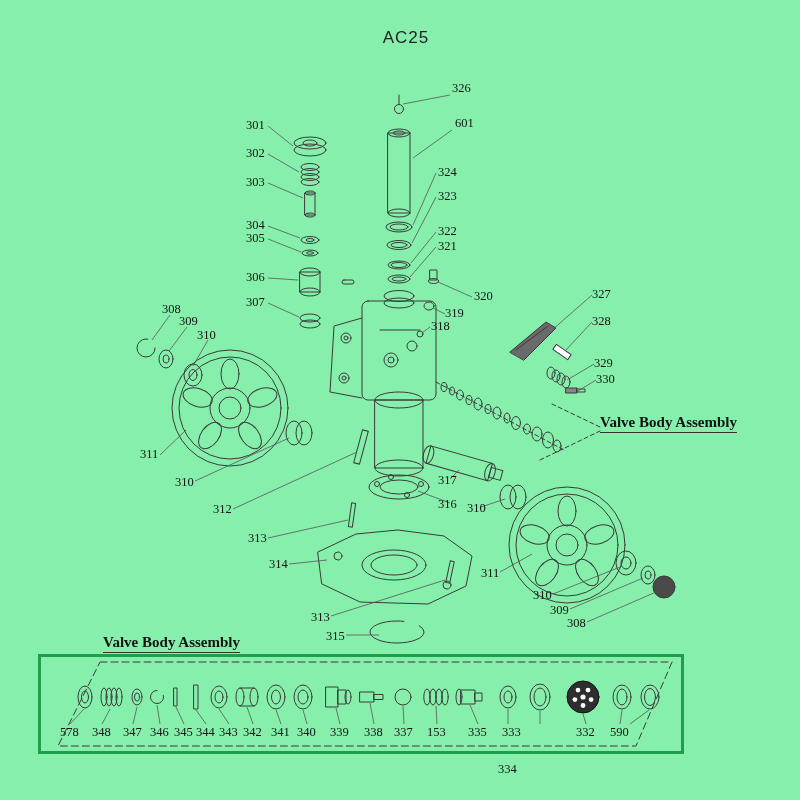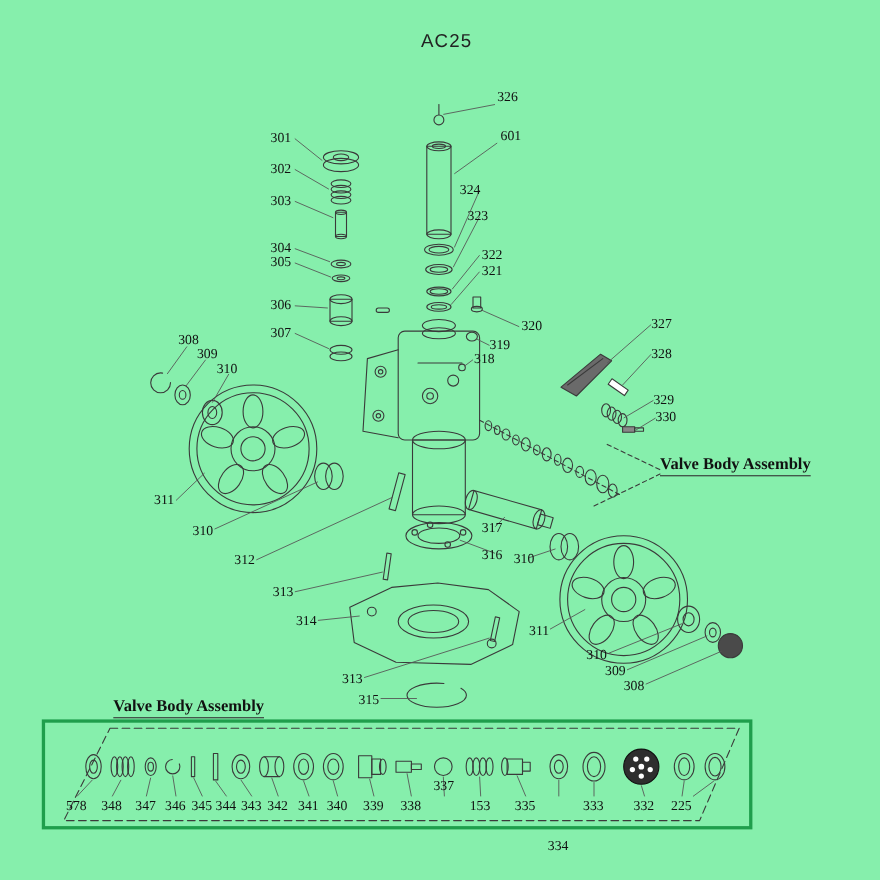--- a/index.html
+++ b/index.html
@@ -306,22 +306,22 @@
 
   <div class="co" style="left:452px;top:82px">326</div>
   <div class="co" style="left:455px;top:117px">601</div>
   <div class="co" style="left:246px;top:119px">301</div>
   <div class="co" style="left:246px;top:147px">302</div>
   <div class="co" style="left:246px;top:176px">303</div>
   <div class="co" style="left:246px;top:219px">304</div>
   <div class="co" style="left:246px;top:232px">305</div>
   <div class="co" style="left:246px;top:271px">306</div>
   <div class="co" style="left:246px;top:296px">307</div>
-  <div class="co" style="left:418px;top:166px">324</div>
-  <div class="co" style="left:425px;top:190px">323</div>
+  <div class="co" style="left:438px;top:166px">324</div>
+  <div class="co" style="left:438px;top:190px">323</div>
   <div class="co" style="left:438px;top:225px">322</div>
   <div class="co" style="left:438px;top:240px">321</div>
   <div class="co" style="left:474px;top:290px">320</div>
   <div class="co" style="left:445px;top:307px">319</div>
   <div class="co" style="left:431px;top:320px">318</div>
   <div class="co" style="left:592px;top:288px">327</div>
   <div class="co" style="left:592px;top:315px">328</div>
   <div class="co" style="left:594px;top:357px">329</div>
   <div class="co" style="left:596px;top:373px">330</div>
   <div class="co" style="left:162px;top:303px">308</div>
@@ -350,23 +350,23 @@
   <div class="co" style="left:123px;top:726px">347</div>
   <div class="co" style="left:150px;top:726px">346</div>
   <div class="co" style="left:174px;top:726px">345</div>
   <div class="co" style="left:196px;top:726px">344</div>
   <div class="co" style="left:219px;top:726px">343</div>
   <div class="co" style="left:243px;top:726px">342</div>
   <div class="co" style="left:271px;top:726px">341</div>
   <div class="co" style="left:297px;top:726px">340</div>
   <div class="co" style="left:330px;top:726px">339</div>
   <div class="co" style="left:364px;top:726px">338</div>
-  <div class="co" style="left:394px;top:708px">337</div>
+  <div class="co" style="left:394px;top:726px">337</div>
   <div class="co" style="left:427px;top:726px">153</div>
   <div class="co" style="left:468px;top:726px">335</div>
   <div class="co" style="left:498px;top:763px">334</div>
-  <div class="co" style="left:530px;top:726px">333</div>
+  <div class="co" style="left:502px;top:726px">333</div>
   <div class="co" style="left:576px;top:726px">332</div>
-  <div class="co" style="left:610px;top:726px">225</div>
+  <div class="co" style="left:610px;top:726px">590</div>
 
   <div class="highlight-box" style="border-color: rgb(31, 158, 76);"></div>
 
 </div>
 
 </body></html>

